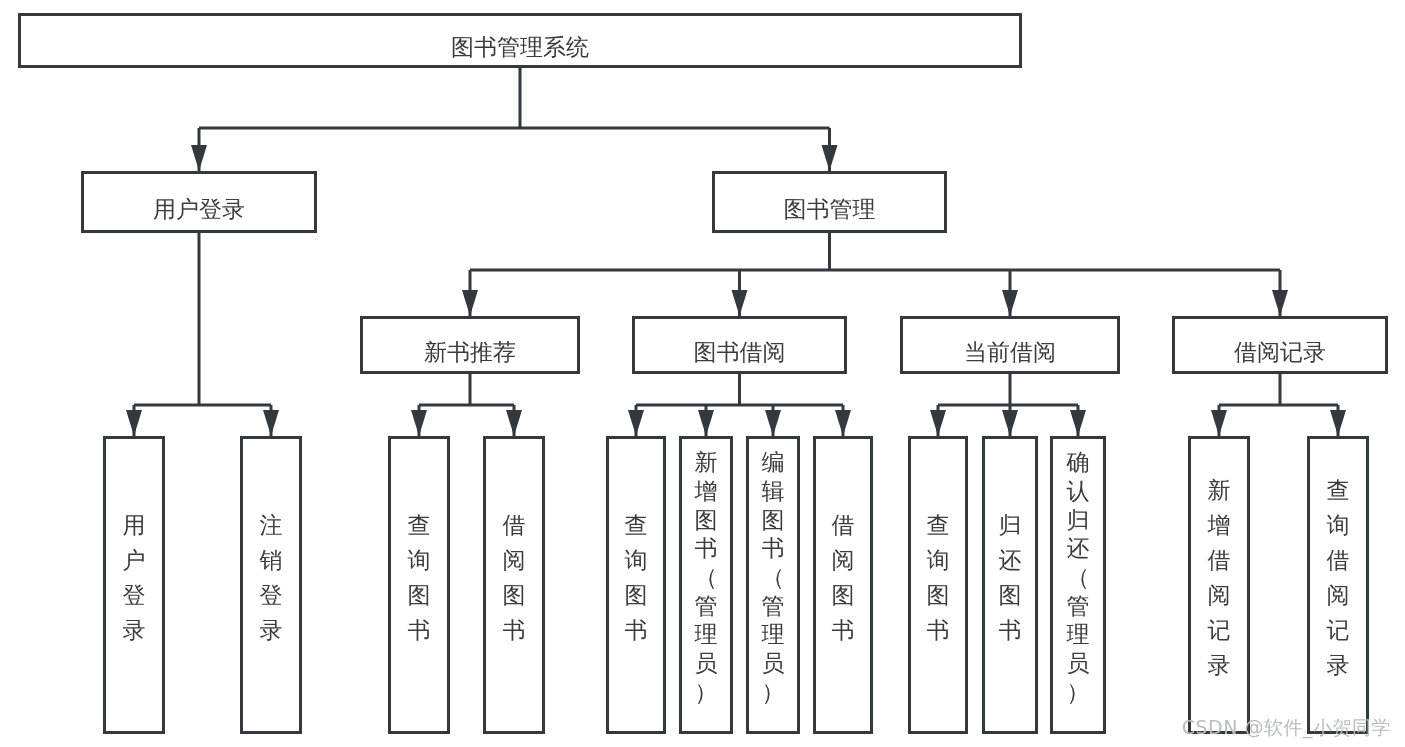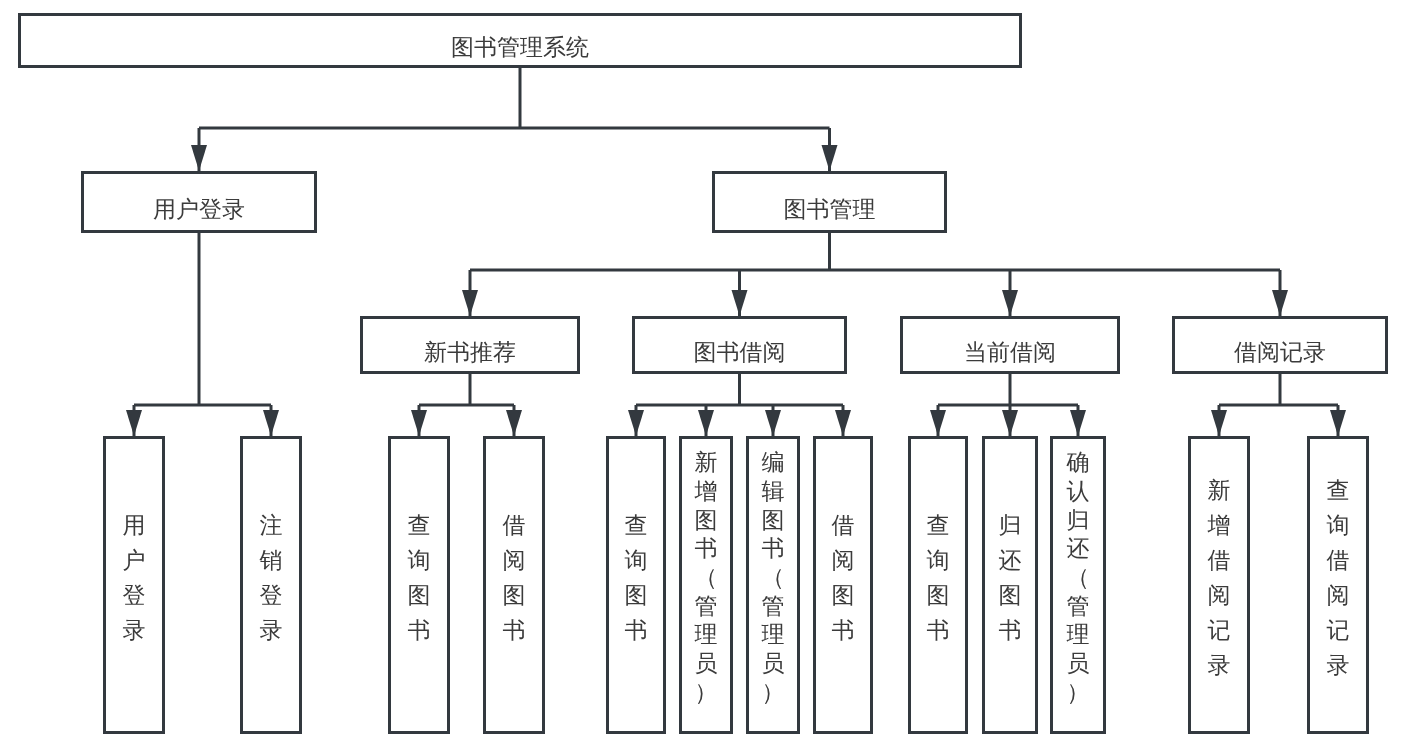--- a/index.html
+++ b/index.html
@@ -199,13 +199,14 @@
         <g>
           <rect x="1189.5" y="437.5" width="59" height="295" class="node-box"></rect>
           <text class="vert-label" x="1219" y="497.5" font-size="23"><tspan x="1219" dy="0">新</tspan><tspan x="1219" dy="35">增</tspan><tspan x="1219" dy="35">借</tspan><tspan x="1219" dy="35">阅</tspan><tspan x="1219" dy="35">记</tspan><tspan x="1219" dy="35">录</tspan></text>
         </g>
         <g>
           <rect x="1308.5" y="437.5" width="59" height="295" class="node-box"></rect>
           <text class="vert-label" x="1338" y="497.5" font-size="23"><tspan x="1338" dy="0">查</tspan><tspan x="1338" dy="35">询</tspan><tspan x="1338" dy="35">借</tspan><tspan x="1338" dy="35">阅</tspan><tspan x="1338" dy="35">记</tspan><tspan x="1338" dy="35">录</tspan></text>
         </g>
       </g>
   </svg>
+  <div class="watermark">CSDN @软件_小贺同学</div>
 </div>
 
 </body></html>

